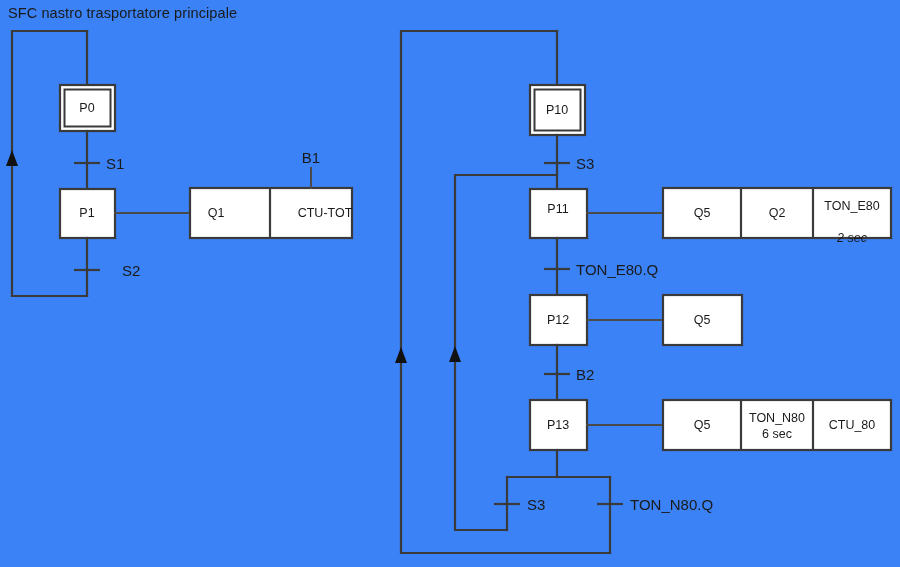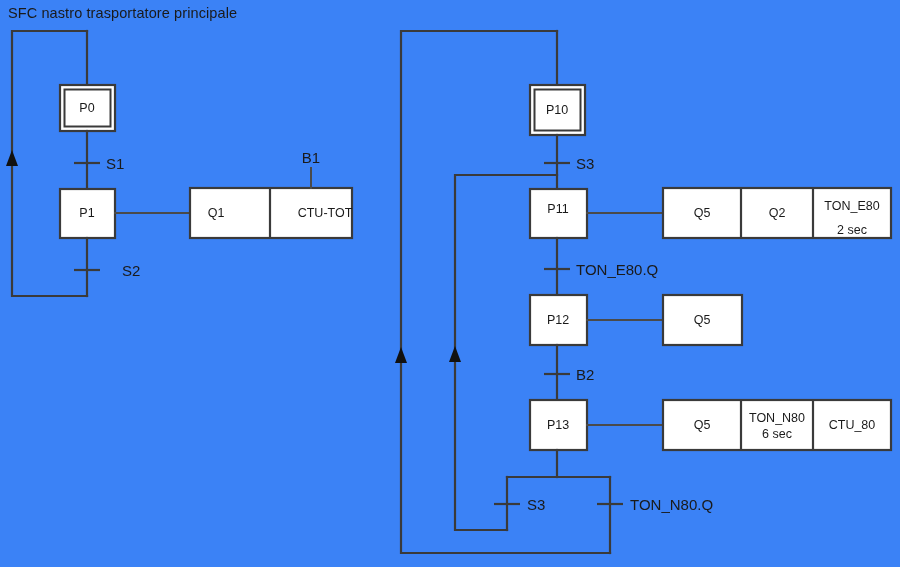--- a/index.html
+++ b/index.html
@@ -217,21 +217,21 @@
   <div class="lbl trans-label vcentered" style="left:527px; top:504px;">S3</div>
 
   <div class="lbl trans-label vcentered" style="left:630px; top:504px;">TON_N80.Q</div>
 
   <div class="lbl action-label centered" style="left:702px; top:213px;">Q5</div>
 
   <div class="lbl action-label centered" style="left:777px; top:213px;">Q2</div>
 
   <div class="lbl action-label centered" style="left:852px; top:206px;">TON_E80</div>
 
-  <div class="lbl action-label centered" style="left:852px; top:230px;">2 sec</div>
+  <div class="lbl action-label centered" style="left:852px; top:238px;font-style:italic;">2 sec</div>
 
   <div class="lbl action-label centered" style="left:702px; top:320px;">Q5</div>
 
   <div class="lbl action-label centered" style="left:702px; top:425px;">Q5</div>
 
   <div class="lbl action-label centered" style="left:777px; top:418px;">TON_N80</div>
 
   <div class="lbl action-label centered" style="left:777px; top:434px;">6 sec</div>
 
   <div class="lbl action-label centered" style="left:852px; top:425px;">CTU_80</div>

